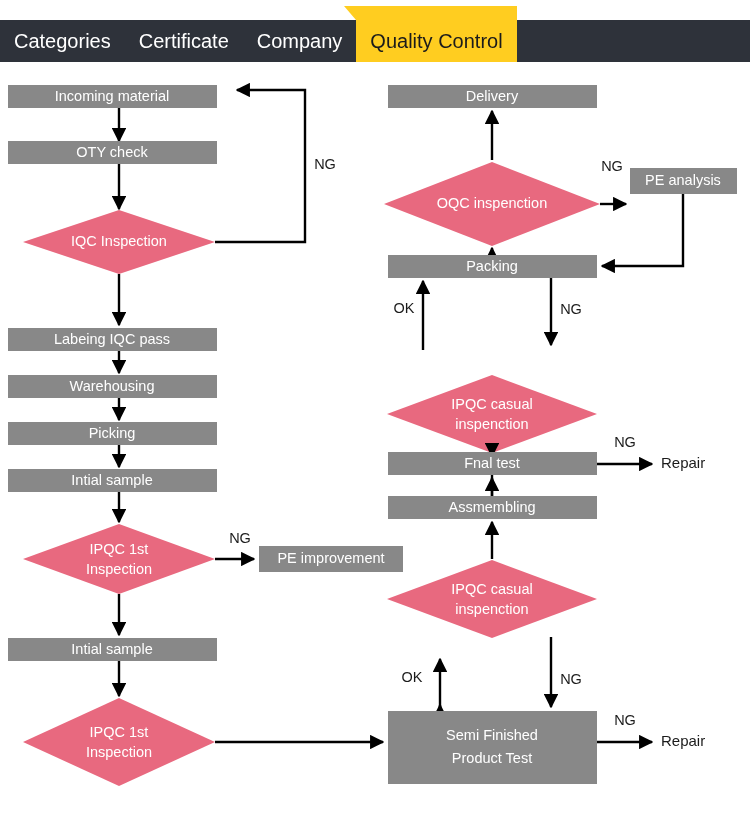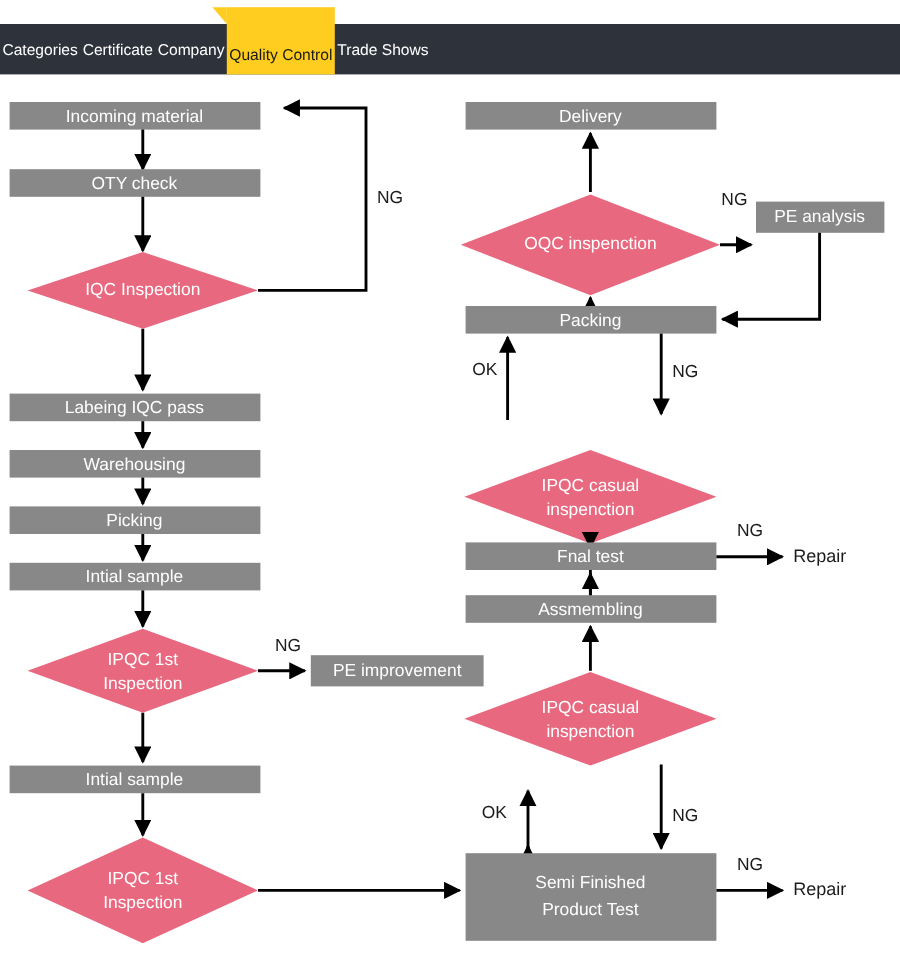--- a/index.html
+++ b/index.html
@@ -31,25 +31,25 @@
     width: 750px;
     height: 42px;
     display: flex;
     align-items: stretch;
   }
   .nav-item {
     display: flex;
     align-items: center;
     justify-content: center;
     color: #ffffff;
-    font-size: 13px;
+    font-size: 20px;
     white-space: nowrap;
     position: relative;
     height: 42px;
-    padding: 0 2px;
+    padding: 0 14px;
     box-sizing: border-box;
   }
   .nav-item.active {
     color: #1b1b1b;
     background: #ffcd20;
     height: 56px;
     margin-top: -14px;
     align-items: flex-end;
     padding-bottom: 9px;
     z-index: 3;
@@ -115,23 +115,20 @@
   </div>
   <div class="nav-item">
     <span>Certificate</span>
   </div>
   <div class="nav-item">
     <span>Company</span>
   </div>
   <div class="nav-item active">
     <span>Quality Control</span>
   </div>
-  <div class="nav-item">
-    <span>Trade Shows</span>
-  </div>
 </nav>
 
 <div id="flow">
 <svg width="750" height="751" viewBox="0 0 750 751" xmlns="http://www.w3.org/2000/svg">
   <defs>
     <marker id="arrow" viewBox="0 0 10 10" refX="9" refY="5" markerWidth="6" markerHeight="6" orient="auto-start-reverse">
       <path d="M 0 0 L 10 5 L 0 10 z" fill="#000000"></path>
     </marker>
   </defs>
 

